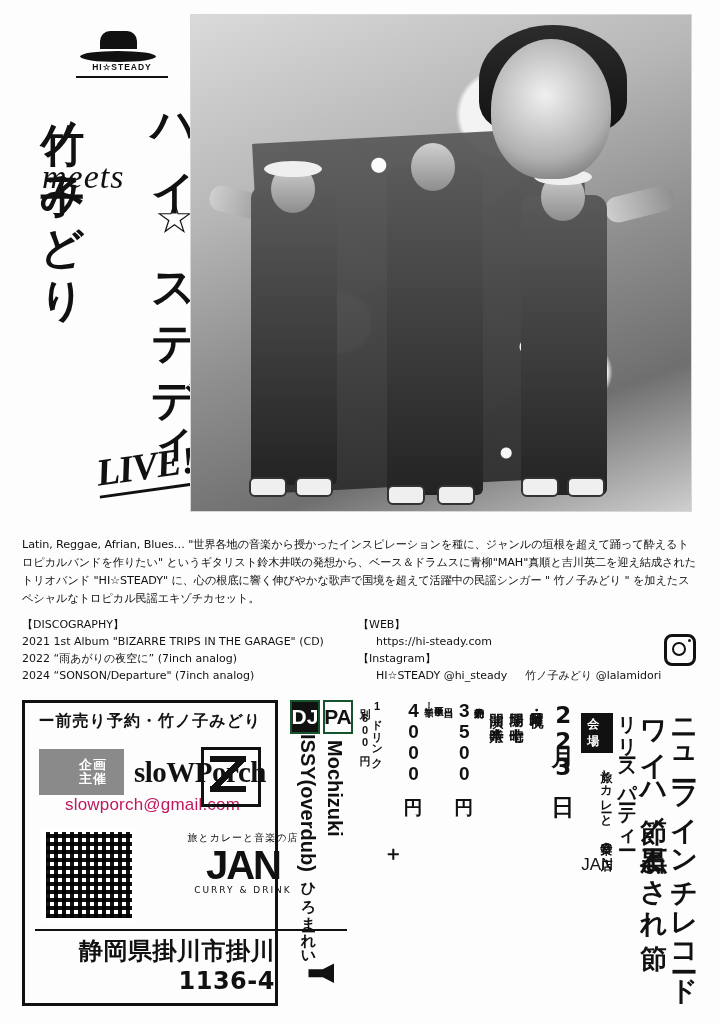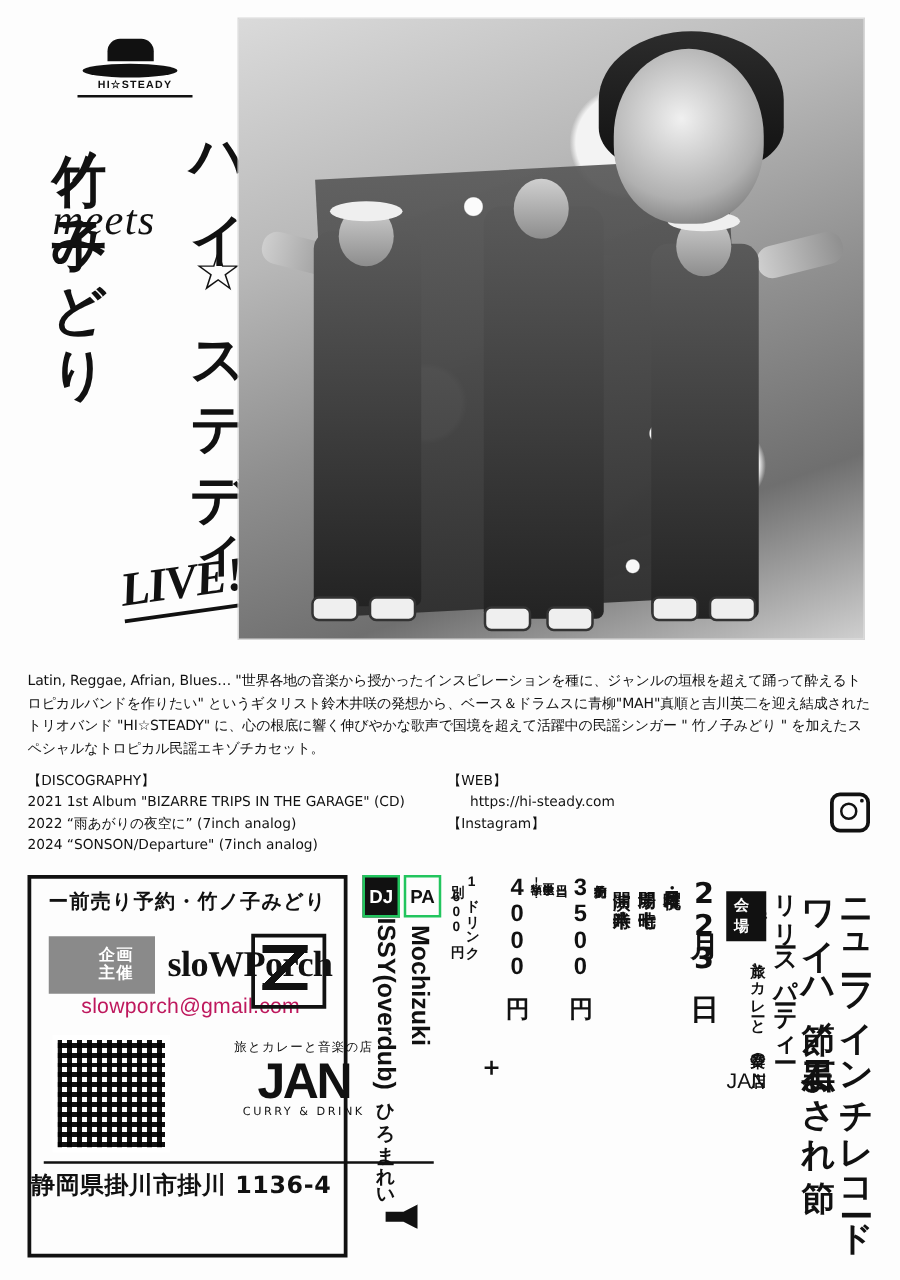--- a/index.html
+++ b/index.html
@@ -24,21 +24,21 @@
 
   
   .top {
     position: relative;
     height: 520px;
   }
 
   
   .logo {
     position: absolute;
-    left: 48px;
+    left: 62px;
     top: 24px;
     width: 120px;
     height: 70px;
   }
   .logo-hat {
     position: absolute;
     left: 18px;
     top: 4px;
     width: 76px;
     height: 34px;
@@ -423,23 +423,23 @@
     top: 226px;
     width: 312px;
     height: 2px;
     background: #111;
   }
   .addr {
     position: absolute;
     left: 0;
     top: 232px;
     width: 100%;
-    text-align: left;
-    font-family: "DejaVu Sans", sans-serif;
-    font-size: 19px;
+    text-align: right;
+    font-family: "DejaVu Sans", sans-serif;
+    font-size: 24px;
     font-weight: bold;
     letter-spacing: 0.5px;
   }
   .tel {
     position: absolute;
     left: 0;
     top: 260px;
     width: 100%;
     text-align: center;
     font-family: "Liberation Sans", sans-serif;
@@ -572,27 +572,27 @@
     display: flex;
     flex-direction: column;
     align-items: center;
     margin-left: 6px;
   }
   .pa-dj {
     display: flex;
     gap: 3px;
   }
   .pa-box, .dj-box {
-    border: 2px solid #22c55e;
+    border: 2px solid #14532d;
     font-family: "Liberation Sans", sans-serif;
     font-weight: bold;
     display: flex;
     align-items: center;
     justify-content: center;
-    font-size: 15px;
+    font-size: 21px;
   }
   .pa-box { width: 26px; height: 30px; }
   .dj-box { width: 26px; height: 30px; background: #111; color: #fff; }
   .name-vert {
     writing-mode: vertical-rl;
     font-family: "Liberation Sans", sans-serif;
     font-weight: bold;
     font-size: 20px;
     letter-spacing: 0;
     margin-top: 6px;
@@ -677,20 +677,21 @@
     <div class="col-left">
       <div class="hdr">【DISCOGRAPHY】</div>
       <div>2021 1st Album "BIZARRE TRIPS IN THE GARAGE" (CD)</div>
       <div>2022 “雨あがりの夜空に” (7inch analog)</div>
       <div>2024 “SONSON/Departure" (7inch analog)</div>
     </div>
     <div class="col-right">
       <div class="hdr">【WEB】</div>
       <div class="indent">https://hi-steady.com</div>
       <div class="hdr">【Instagram】</div>
+      <div class="indent">HI☆STEADY @hi_steady 　 竹ノ子みどり @lalamidori</div>
       <div class="ig-icon"></div>
     </div>
   </div>
 
   <div class="bottom">
 
     <div class="left-block">
       <div class="presale-title">ー前売り予約・竹ノ子みどり</div>
 
       <div class="org-row">

